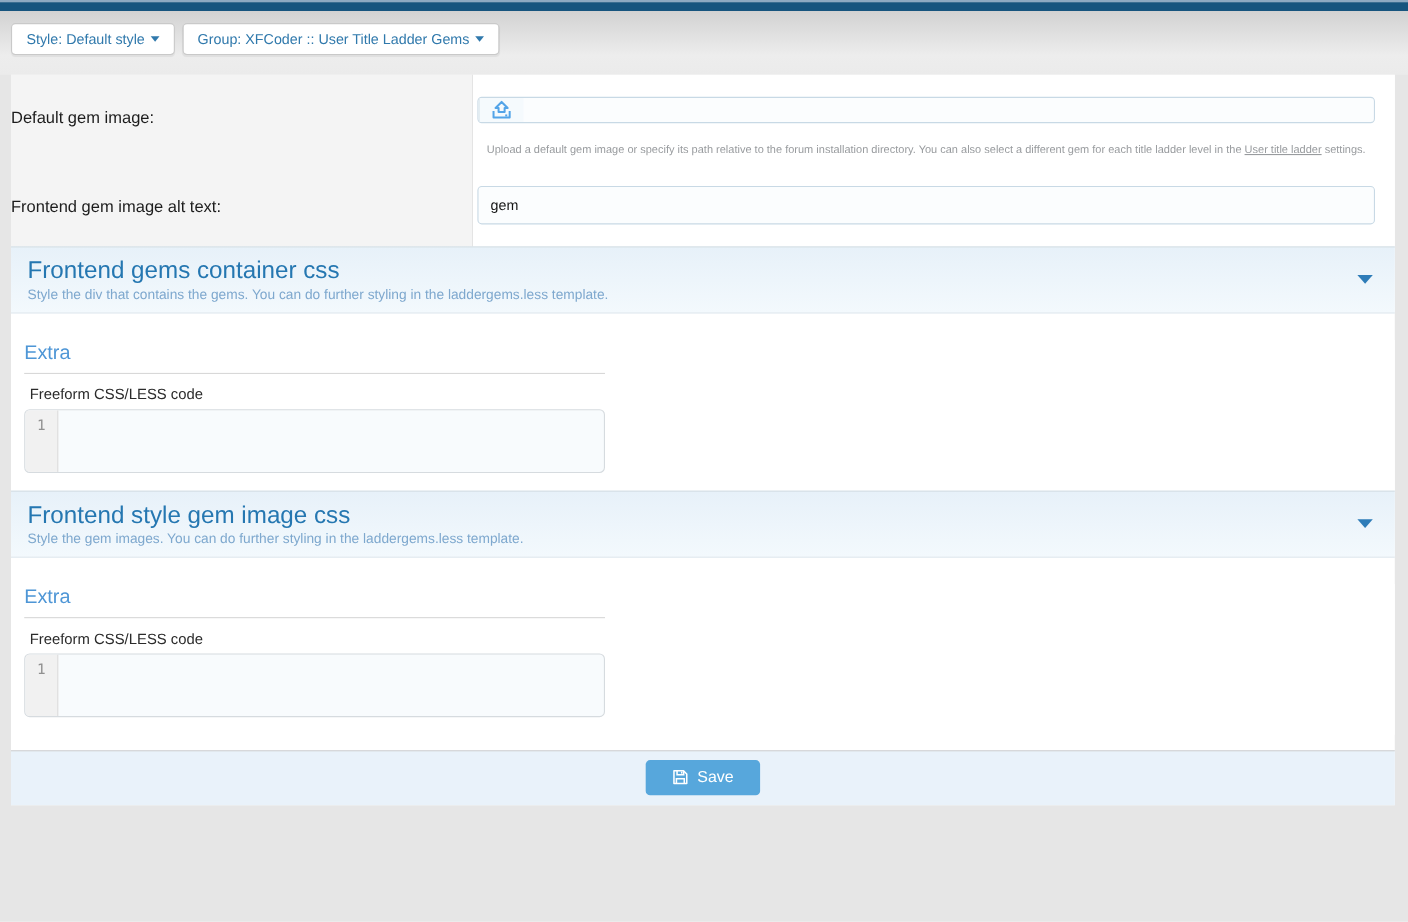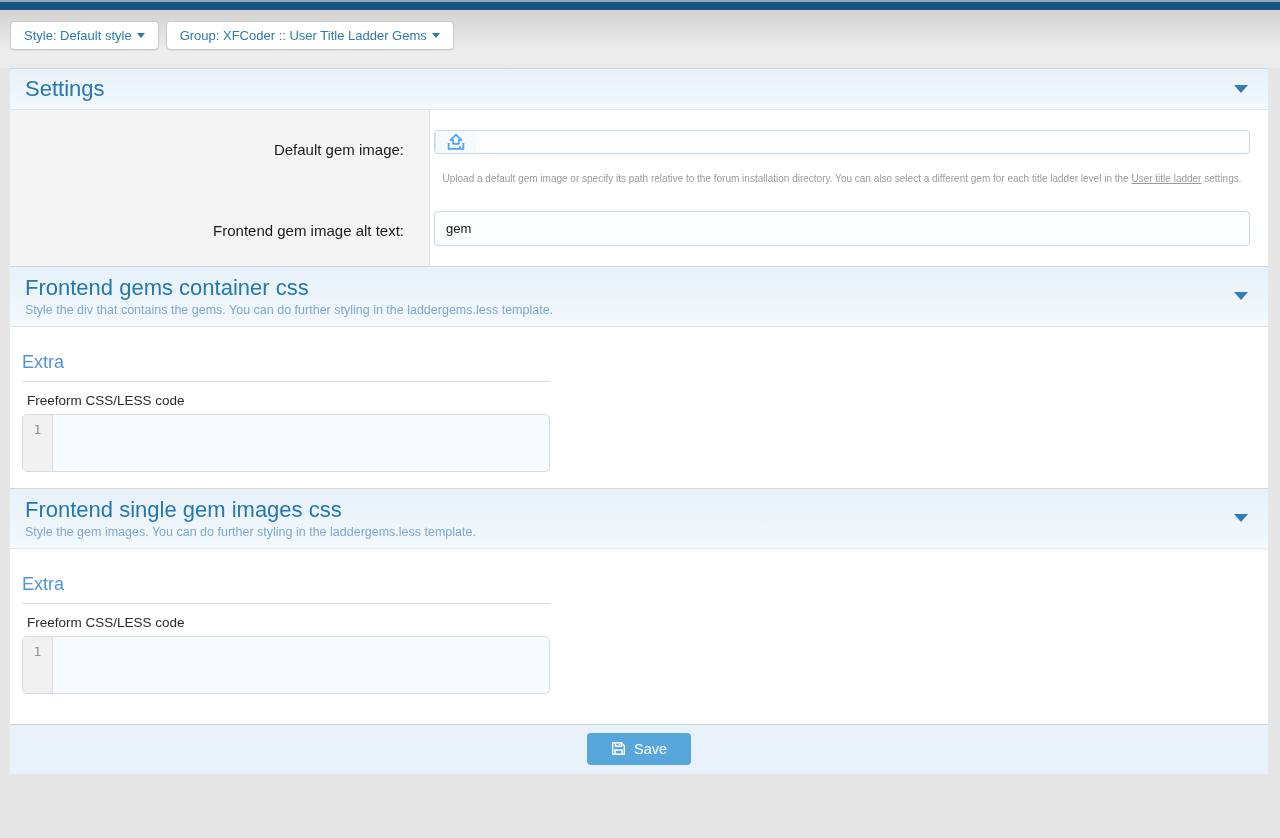--- a/index.html
+++ b/index.html
@@ -41,21 +41,21 @@
     position:absolute; right:20px; top:50%; margin-top:-4px;
     width:0;height:0;border-left:7px solid transparent;border-right:7px solid transparent;
     border-top:8px solid #2e7cb8;
   }
 
   
   .settings-body {
     background:linear-gradient(to right,#f4f4f4 0,#f4f4f4 419px,#e4e4e4 419px,#e4e4e4 420px,#ffffff 420px);
   }
   .form-row { display:flex; }
-  .cell-label { width:420px; text-align:right; padding-right:14px; font-size:15px; color:#1c1c1c; }
+  .cell-label { width:420px; text-align:left; padding-right:14px; font-size:15px; color:#1c1c1c; }
   .row1 .cell-label { padding-top:31px; }
   .row2 .cell-label { padding-top:25px; }
   .cell-control { flex:1; padding:0 18px 0 16px; }
   .row1 .cell-control { padding-top:20px; padding-bottom:10px; }
   .row2 .cell-control { padding-top:14px; padding-bottom:20px; }
   .input-group {
     display:flex; width:816px; border:1px solid #c8d9e5; border-radius:4px;
     background:#fbfdfe; overflow:hidden;
   }
   .text-input {
@@ -115,24 +115,20 @@
     <span class="tb-caret"></span>
   </button>
   <button class="tb-btn">
     <span>Group: XFCoder :: User Title Ladder Gems</span>
     <span class="tb-caret"></span>
   </button>
 </div>
 
 <div class="wrapper">
 
-  <div class="sec-head simple">
-    <div class="sec-title">Settings</div>
-    <span class="sec-caret"></span>
-  </div>
 
   <div class="settings-body">
     <div class="form-row row1">
       <div class="cell-label">Default gem image:</div>
       <div class="cell-control">
         <div class="input-group">
           <button class="upload-btn">
             <svg width="22" height="22" viewBox="0 0 24 24" fill="none" stroke="#53a4e8" stroke-width="2" stroke-linejoin="round">
               <path d="M9 14 V10 H6 L12 4 L18 10 H15 V14 Z"></path>
               <path d="M4 13 V19.5 H20 V13"></path>
@@ -164,21 +160,21 @@
     <div class="extra-heading">Extra</div>
     <hr class="extra-rule">
     <div class="code-label">Freeform CSS/LESS code</div>
     <div class="editor">
       <div class="gutter">1</div>
       <textarea class="code-area" style=""></textarea>
     </div>
   </div>
 
   <div class="sec-head">
-    <div class="sec-title">Frontend single gem images css</div>
+    <div class="sec-title">Frontend style gem image css</div>
     <div class="sec-sub">Style the gem images. You can do further styling in the laddergems.less template.</div>
     <span class="sec-caret"></span>
   </div>
 
   <div class="code-body">
     <div class="extra-heading">Extra</div>
     <hr class="extra-rule">
     <div class="code-label">Freeform CSS/LESS code</div>
     <div class="editor">
       <div class="gutter">1</div>

